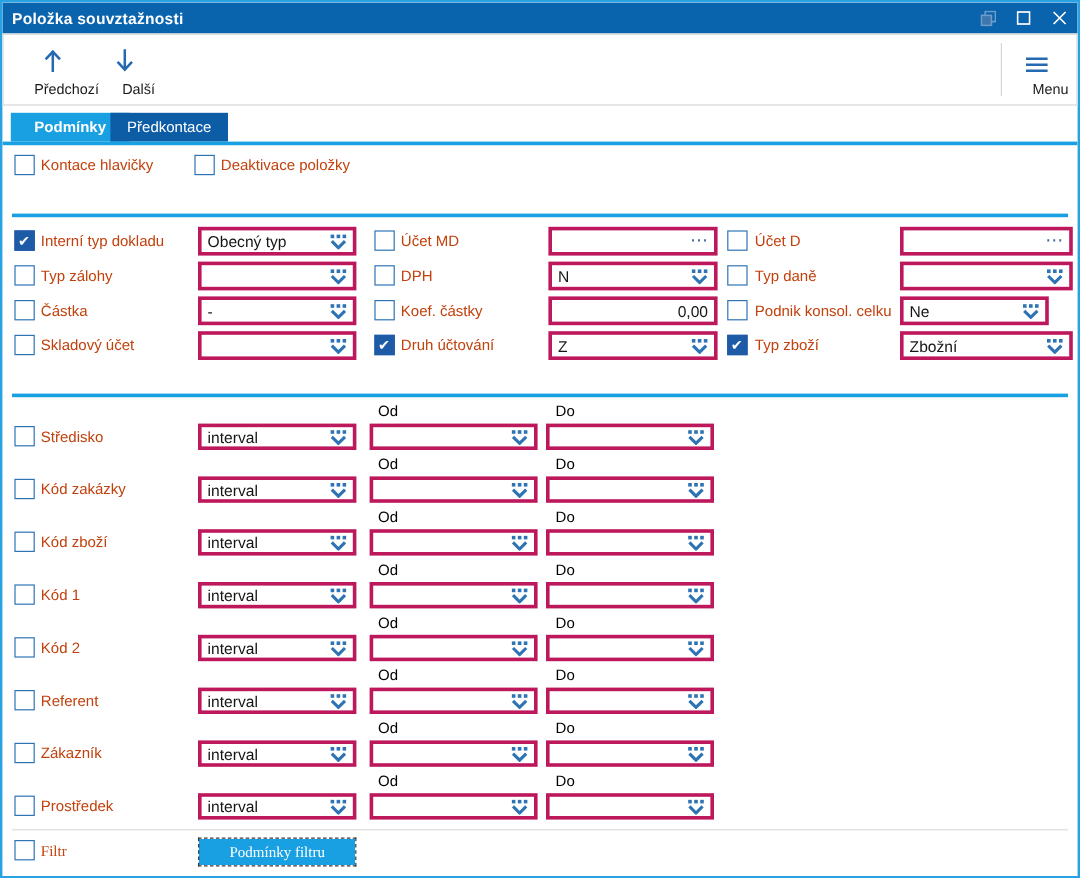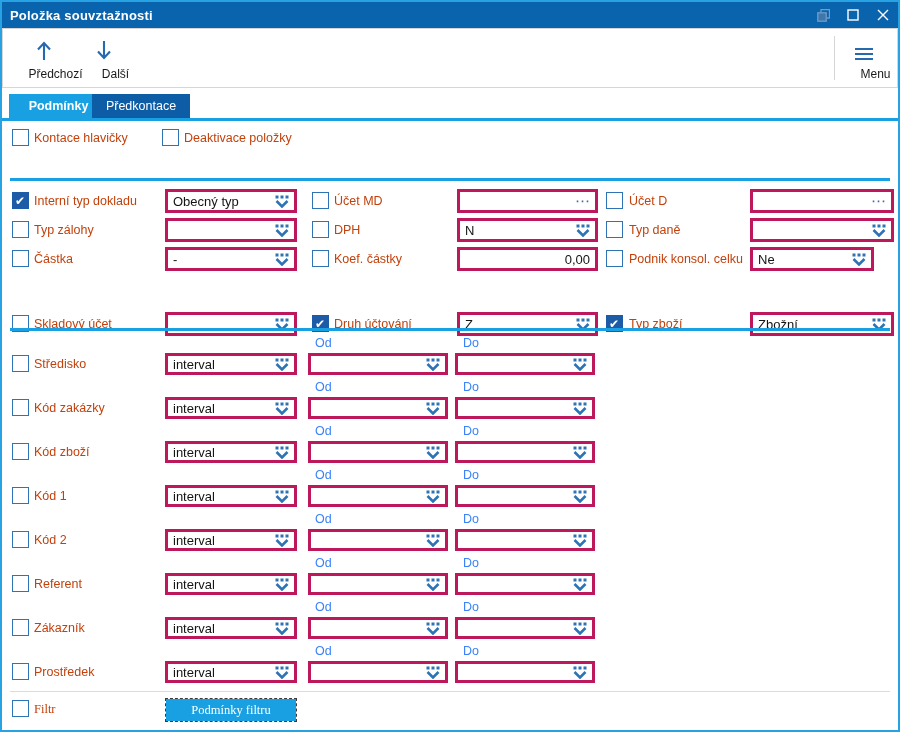--- a/index.html
+++ b/index.html
@@ -45,21 +45,21 @@
   .num .fval { text-align:right; }
   .ddicon { flex:none; margin-left:3px; display:flex; }
   .elico { flex:none; margin-left:auto; color:#44689c; font-size:15px; line-height:8px; }
 
   .cond-row { position:absolute; left:0; right:0; height:24px; }
   .cond-row .cb { top:3px; } .cond-row .flabel { top:5px; }
 
   .int-row { position:absolute; left:0; right:0; height:22px; }
   .int-row .field { height:22px; }
   .int-row .cb { top:2px; } .int-row .flabel { top:4px; }
-  .odlabel { position:absolute; top:-17px; font-size:12.5px; color:#3b82f6; }
+  .odlabel { position:absolute; top:-17px; font-size:12.5px; color:#000000; }
 
   
   .filter-btn { position:absolute; left:163px; top:0; width:132px; height:24px;
                 background:#18a0e2; background-clip:padding-box; border:1px dashed #3a3a3a;
                 color:#fff; font-size:12.5px; display:flex; align-items:center; justify-content:center; }
 </style>
 </head>
 <body>
 
 <div class="window">
@@ -220,21 +220,21 @@
           <svg width="14" height="13" viewBox="0 0 14 13">
             <rect x="0.5" y="0.5" width="3" height="3" fill="#2e74b5"></rect>
             <rect x="5.5" y="0.5" width="3" height="3" fill="#2e74b5"></rect>
             <rect x="10.5" y="0.5" width="3" height="3" fill="#2e74b5"></rect>
             <path d="M1.5 6 L7 11.5 L12.5 6" fill="none" stroke="#2e74b5" stroke-width="2.6"></path>
           </svg>
         </span>
     </div>
   </div>
 
-  <div class="cond-row" style="top:274px;margin-top:36px;">
+  <div class="cond-row" style="top:274px;">
     <span class="cb" style="left:10px;"></span>
     <span class="flabel" style="left:32px;">Skladový účet</span>
     <div class="field" style="left:163px; width:132px;">
       <span class="fval"></span>
       <span class="ddicon">
           <svg width="14" height="13" viewBox="0 0 14 13">
             <rect x="0.5" y="0.5" width="3" height="3" fill="#2e74b5"></rect>
             <rect x="5.5" y="0.5" width="3" height="3" fill="#2e74b5"></rect>
             <rect x="10.5" y="0.5" width="3" height="3" fill="#2e74b5"></rect>
             <path d="M1.5 6 L7 11.5 L12.5 6" fill="none" stroke="#2e74b5" stroke-width="2.6"></path>

